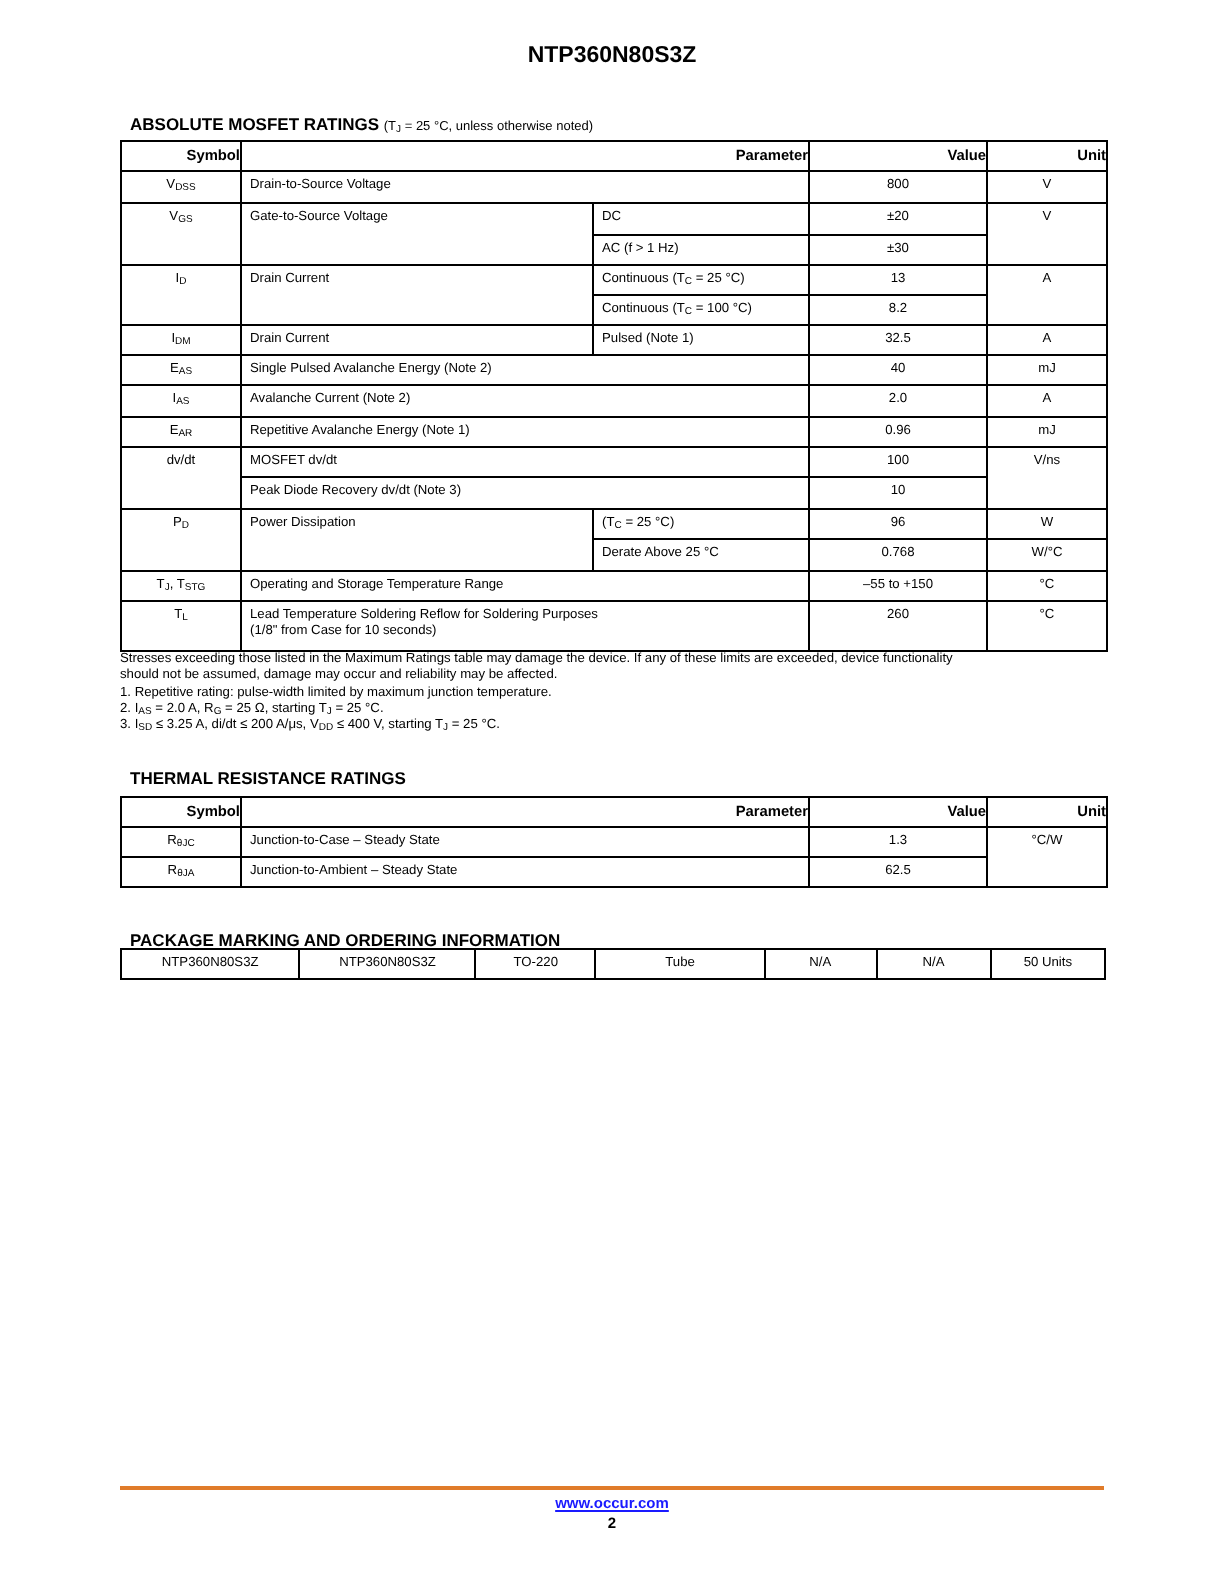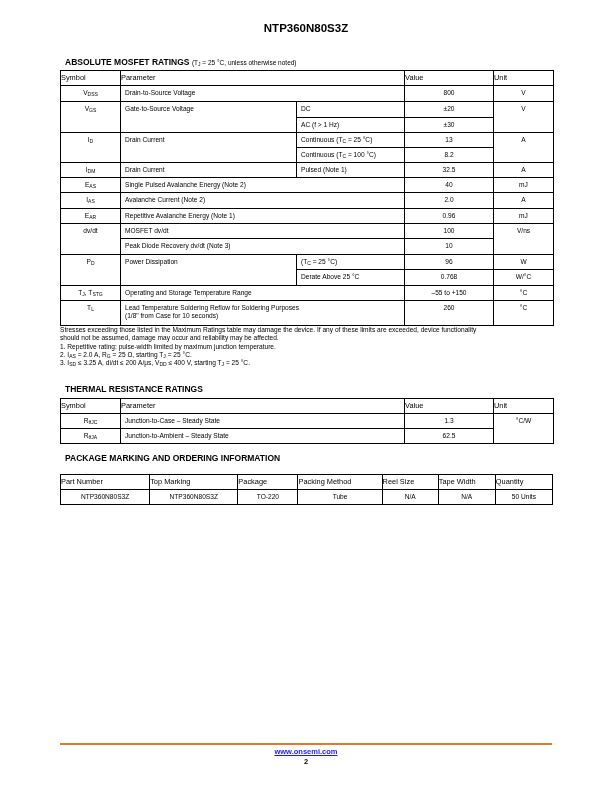--- a/index.html
+++ b/index.html
@@ -4,21 +4,21 @@
 <style>
   html, body { margin: 0; padding: 0; background: #ffffff; }
   body { width: 612px; height: 792px; position: relative; overflow: hidden;
          font-family: "Liberation Sans", sans-serif; color: #000; }
   .title { position: absolute; top: 22px; left: 0; width: 612px; text-align: center;
            font-weight: bold; font-size: 11.5px; }
   .sec-head { position: absolute; left: 65px; font-weight: bold; font-size: 8.5px; }
   .sec-head .cond { font-weight: normal; font-size: 6.5px; }
   table { position: absolute; border-collapse: collapse; font-size: 6.6px; table-layout: fixed; }
   td, th { border: 1px solid #000; padding: 0 4px; vertical-align: top; line-height: 8px; }
-  th { font-weight: normal; font-size: 7.4px; text-align: left; vertical-align: middle; height: 14px; padding: 0; }
+  th { font-weight: bold; font-size: 7.4px; text-align: right; vertical-align: middle; height: 14px; padding: 0; }
   td { height: 14px; padding-top: 3px; box-sizing: border-box; }
   td.c { text-align: center; }
   sub { font-size: 5px; vertical-align: -1px; line-height: 0; }
   .notes { position: absolute; left: 60px; top: 326px; width: 495px; font-size: 6.6px; line-height: 8.3px; }
   .notes div { white-space: nowrap; }
   .footer-rule { position: absolute; left: 60px; top: 743px; width: 492px; height: 2px; background: #e07b2a; }
   .footer-link { position: absolute; top: 747px; left: 0; width: 612px; text-align: center;
                  font-size: 7.5px; font-weight: bold; color: #1a1aff; text-decoration: underline; }
   .page-num { position: absolute; top: 757px; left: 0; width: 612px; text-align: center; font-size: 7.5px; font-weight: bold; }
   #t1 { left: 60px; top: 70px; width: 493px; }
@@ -174,48 +174,39 @@
     <td rowspan="2" class="c">°C/W</td>
   </tr>
   <tr style="height:15px">
     <td class="c"><span>R</span><sub>θJA</sub></td>
     <td>Junction-to-Ambient – Steady State</td>
     <td class="c">62.5</td>
   </tr>
 </tbody>
   </table>
 
-<div class="sec-head" style="top:453px;">PACKAGE MARKING AND ORDERING INFORMATION</div>
+<div class="sec-head" style="top:465px;">PACKAGE MARKING AND ORDERING INFORMATION</div>
 <table id="t3">
   <colgroup>
       <col style="width:89px">
       <col style="width:88px">
       <col style="width:60px">
       <col style="width:84px">
       <col style="width:56px">
       <col style="width:57px">
       <col style="width:57px">
     </colgroup>
   <tbody>
-      <tr>
-    <th>Part Number</th>
-    <th>Top Marking</th>
-    <th>Package</th>
-    <th>Packing Method</th>
-    <th>Reel Size</th>
-    <th>Tape Width</th>
-    <th>Quantity</th>
-  </tr>
   <tr style="height:15px">
     <td class="c">NTP360N80S3Z</td>
     <td class="c">NTP360N80S3Z</td>
     <td class="c">TO-220</td>
     <td class="c">Tube</td>
     <td class="c">N/A</td>
     <td class="c">N/A</td>
     <td class="c">50 Units</td>
   </tr>
 </tbody>
   </table>
 
 <div class="footer-rule"></div>
-<a class="footer-link">www.onsemi.com</a>
+<a class="footer-link">www.occur.com</a>
 <div class="page-num">2</div>
 
 </body></html>

